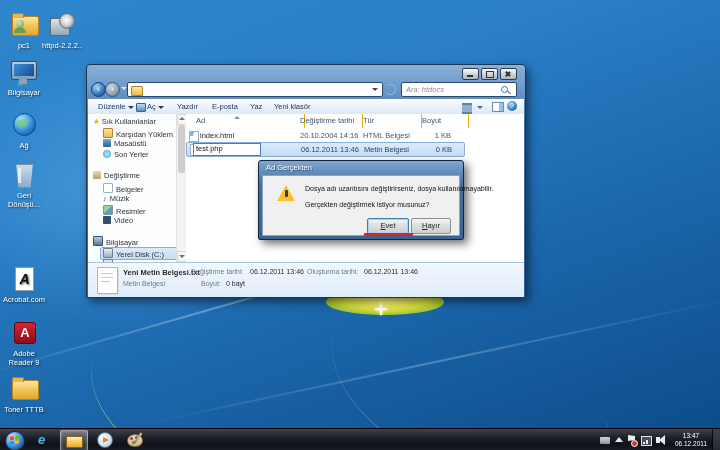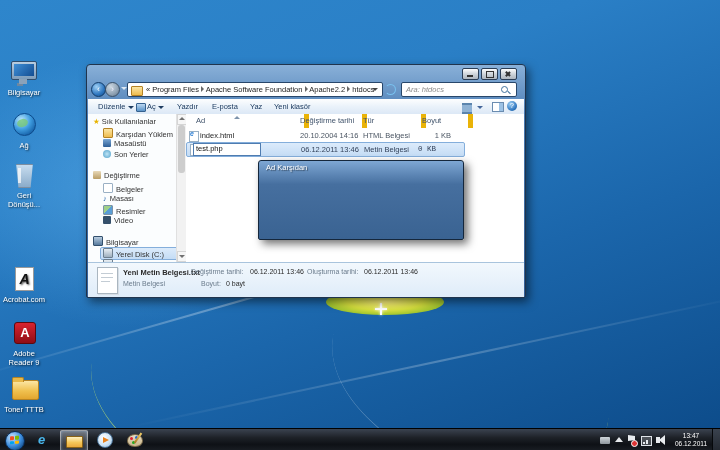--- a/index.html
+++ b/index.html
@@ -66,21 +66,21 @@
   .caret{width:0;height:0;border-top:3px solid #444;border-left:3px solid transparent;border-right:3px solid transparent;display:inline-block;}
   #toolbar{left:1px;top:34px;width:436px;height:15px;
     background:linear-gradient(#fdfefe,#eaf2fa 50%,#dce8f6);border-bottom:1px solid #b9cde2;}
   .tbi{font-size:7.5px;color:#1e3c60;line-height:15px;}
   #navpane{left:1px;top:49px;width:88px;height:148px;background:#fbfdfe;font-size:7.5px;color:#333;}
   .navhdr{position:absolute;left:5px;white-space:nowrap;}
   .navitem{position:absolute;left:15px;white-space:nowrap;}
   .nico{display:inline-block;width:8px;height:8px;vertical-align:-1px;margin-right:3px;border-radius:1px;}
   #listpane{left:99px;top:49px;width:338px;height:148px;background:#fff;}
   .colhdr{position:absolute;top:0;height:14px;font-size:7.5px;color:#40536b;line-height:14px;
-    border-right:5px solid #eab308;}
+    border-right:1px solid #eab308;}
   .cell{position:absolute;font-size:7.5px;color:#4a5562;line-height:13px;white-space:nowrap;}
   .rowsel{background:linear-gradient(#dcebfb,#c4dcf5);border:1px solid #84aedb;border-radius:2px;}
   .editbox{background:#fff;border:1px solid #4f7cb0;font-size:7.5px;color:#111;line-height:10px;padding:0 2px;}
   #details{left:1px;top:197px;width:436px;height:34px;border-top:1px solid #a9c4dd;
     background:linear-gradient(#f2f8fd,#dfecf9);}
   .dlab{font-size:7px;color:#6b7c8d;}
   .dval{font-size:7px;color:#2b2b2b;}
   .scroll{background:#f2f2f2;border-left:1px solid #e0e0e0;}
   .sbtn{position:absolute;left:0;width:9px;height:9px;background:#f6f6f6;border:1px solid #d5d5d5;}
   .tri-up{width:0;height:0;border-bottom:3px solid #707070;border-left:3px solid transparent;border-right:3px solid transparent;position:absolute;left:1px;top:2px;}
@@ -126,20 +126,33 @@
 
   <div class="abs wp-glow-left"></div>
   <div class="abs wp-streak" style="left:-40px;top:300px;width:560px;transform:rotate(-16deg);"></div>
   <div class="abs wp-streak" style="left:120px;top:360px;width:640px;transform:rotate(-12deg);opacity:.7;"></div>
   <div class="abs wp-arc" style="left:90px;top:260px;width:520px;height:260px;border-bottom:2px solid rgba(214,244,100,.75);transform:rotate(6deg);"></div>
   <div class="abs wp-arc" style="left:330px;top:250px;width:420px;height:240px;border-bottom:1px solid rgba(255,255,255,.35);transform:rotate(10deg);"></div>
   <div class="abs wp-blob"></div>
   <div class="abs sparkle" style="left:380px;top:303px;width:2px;height:12px;"></div>
   <div class="abs sparkle" style="left:375px;top:308px;width:12px;height:2px;"></div>
 
+  <div class="abs dicon" style="left:0px;top:10px;">
+    <div class="art">
+        <div class="fold"></div>
+        <div class="person"></div>
+      </div>
+    <div>pc1</div>
+  </div>
+  <div class="abs dicon" style="left:38px;top:10px;">
+    <div class="art">
+        <div class="msi"></div>
+      </div>
+    <div>httpd-2.2.2..</div>
+  </div>
   <div class="abs dicon" style="left:0px;top:57px;">
     <div class="art">
         <div class="moni"></div>
       </div>
     <div>Bilgisayar</div>
   </div>
   <div class="abs dicon" style="left:0px;top:160px;">
     <div class="art">
         <div class="bin"></div>
       </div>
@@ -184,30 +197,20 @@
           <i style="left:6px;top:2px;width:1.5px;height:6px;transform:rotate(-45deg);"></i>
         </div>
     </div>
 
     <div class="abs" style="left:4px;top:17px;width:13px;height:13px;border-radius:50%;background:radial-gradient(circle at 35% 30%,#9fd0f5,#2f77c0 60%,#124c8a);border:1px solid #123c6b;color:#fff;font-size:9px;line-height:12px;text-align:center;">‹</div>
     <div class="abs" style="left:18px;top:17px;width:13px;height:13px;border-radius:50%;background:radial-gradient(circle at 35% 30%,#cdd8e2,#8fa2b4 60%,#5d7288);border:1px solid #3c5168;color:#eef;font-size:9px;line-height:12px;text-align:center;">›</div>
     <span class="abs caret" style="left:34px;top:22px;border-top-color:#dce8f4;"></span>
 
     <div class="abs addr-input" style="left:40px;top:17px;width:254px;height:13px;">
       <div class="abs" style="left:3px;top:2.5px;width:10px;height:8px;border-radius:1px;background:linear-gradient(#fbe6a5,#eebc4e);border:1px solid #b58324;"></div>
-      <div class="abs" style="left:18px;top:0;line-height:13px;white-space:nowrap;">
-        <span class="crumb">«</span>
-        <span class="crumb">Program Files</span>
-        <span class="sep-tri"></span>
-        <span class="crumb">Apache Software Foundation</span>
-        <span class="sep-tri"></span>
-        <span class="crumb">Apache2.2</span>
-        <span class="sep-tri"></span>
-        <span class="crumb">htdocs</span>
-      </div>
       <span class="abs caret" style="right:4px;top:5px;"></span>
     </div>
     <div class="abs" style="left:298px;top:19px;width:9px;height:9px;border:1.5px solid #79c2f0;border-left-color:transparent;border-radius:50%;"></div>
 
     <div id="toolbar" class="abs">
       <span class="abs tbi" style="left:10px;"><span>Düzenle</span> <span class="caret" style="border-top-color:#1e3c60;"></span></span>
       <span class="abs" style="left:48px;top:4px;width:8px;height:7px;background:linear-gradient(#bcd8f2,#5a93c8);border:1px solid #35618f;border-radius:1px;"></span>
       <span class="abs tbi" style="left:59px;"><span>Aç</span> <span class="caret" style="border-top-color:#1e3c60;"></span></span>
       <span class="abs tbi" style="left:89px;"><span>Yazdır</span></span>
       <span class="abs tbi" style="left:124px;"><span>E-posta</span></span>
@@ -226,21 +229,21 @@
     </div>
 
     <div id="navpane" class="abs">
       <div class="navhdr" style="top:3px;text-align:center;"><span style="color:#e8b400;">★</span> <span>Sık Kullanılanlar</span></div>
       <div class="navitem" style="top:14px;"><span class="nico" style="background:linear-gradient(#fbe6a5,#eebc4e);border:1px solid #b58324;"></span><span>Karşıdan Yüklem</span></div>
       <div class="navitem" style="top:25px;"><span class="nico" style="background:linear-gradient(#7aa7d4,#2d5e96);"></span><span>Masaüstü</span></div>
       <div class="navitem" style="top:36px;"><span class="nico" style="background:radial-gradient(circle,#bfe4f5,#4f9fc9);border-radius:50%;"></span><span>Son Yerler</span></div>
 
       <div class="navhdr" style="top:57px;"><span class="nico" style="background:linear-gradient(#e8d9b8,#b99d64);"></span><span>Değiştirme</span></div>
       <div class="navitem" style="top:69px;"><span class="nico" style="background:#fff;border:1px solid #9ab0c4;"></span><span>Belgeler</span></div>
-      <div class="navitem" style="top:80px;"><span style="color:#3b76b5;margin-right:3px;">♪</span><span>Masası</span></div>
+      <div class="navitem" style="top:80px;"><span style="color:#3b76b5;margin-right:3px;">♪</span><span>Müzik</span></div>
       <div class="navitem" style="top:91px;"><span class="nico" style="background:linear-gradient(135deg,#9fd08a 50%,#5a9ed6 50%);border:1px solid #7b93a8;"></span><span>Resimler</span></div>
       <div class="navitem" style="top:102px;"><span class="nico" style="background:#35506b;color:#fff;font-size:5px;text-align:center;line-height:8px;"></span><span>Video</span></div>
 
       <div class="navhdr" style="top:122px;"><span class="nico" style="background:linear-gradient(#b9cde0,#56799c);border:1px solid #33506d;"></span><span>Bilgisayar</span></div>
       <div class="navitem rowsel" style="top:133px;left:12px;width:72px;padding:0 2px;"><span class="nico" style="background:linear-gradient(#e8eef3,#9fb0bf);border:1px solid #6d7f8f;"></span><span>Yerel Disk (C:)</span></div>
       <div class="navitem" style="top:145px;"><span class="nico" style="background:linear-gradient(#e8eef3,#9fb0bf);border:1px solid #6d7f8f;"></span><span>Yerel Disk (D:)</span></div>
     </div>
 
     <div class="abs scroll" style="left:89px;top:49px;width:10px;height:148px;">
       <div class="sbtn" style="top:0;">
@@ -265,21 +268,21 @@
         <span class="cell" style="left:114px;">20.10.2004 14:16</span>
         <span class="cell" style="left:177px;">HTML Belgesi</span>
         <span class="cell" style="left:231px;width:34px;text-align:right;">1 KB</span>
       </div>
 
       <div class="abs rowsel" style="left:0;top:28px;width:277px;height:13px;">
         <span class="abs" style="left:3px;top:1px;width:8px;height:10px;background:#fff;border:1px solid #9ab0c4;"></span>
         <span class="abs editbox" style="left:6px;top:0px;width:62px;height:11px;"><span>test.php</span></span>
         <span class="cell" style="left:114px;color:#33425a;">06.12.2011 13:46</span>
         <span class="cell" style="left:177px;color:#33425a;">Metin Belgesi</span>
-        <span class="cell" style="left:231px;width:34px;text-align:left;color:#33425a;font-family:Liberation Mono, monospace;">0 KB</span>
+        <span class="cell" style="left:231px;width:34px;text-align:right;color:#33425a;">0 KB</span>
       </div>
     </div>
 
     <div id="details" class="abs">
       <div class="abs" style="left:9px;top:4px;width:19px;height:25px;background:#fff;border:1px solid #aab6c0;box-shadow:1px 1px 0 #d7dee5;">
         <i style="position:absolute;left:3px;top:5px;width:12px;height:1px;background:#c3ccd4;"></i>
         <i style="position:absolute;left:3px;top:9px;width:12px;height:1px;background:#c3ccd4;"></i>
         <i style="position:absolute;left:3px;top:13px;width:9px;height:1px;background:#c3ccd4;"></i>
       </div>
       <span class="abs dval" style="left:35px;top:5px;font-weight:bold;font-size:7.5px;">Yeni Metin Belgesi.txt</span>
@@ -287,21 +290,29 @@
       <span class="abs dlab" style="left:103px;top:5px;">Değiştirme tarihi:</span>
       <span class="abs dval" style="left:162px;top:5px;">06.12.2011 13:46</span>
       <span class="abs dlab" style="left:113px;top:17px;">Boyut:</span>
       <span class="abs dval" style="left:138px;top:17px;">0 bayt</span>
       <span class="abs dlab" style="left:219px;top:5px;">Oluşturma tarihi:</span>
       <span class="abs dval" style="left:276px;top:5px;">06.12.2011 13:46</span>
     </div>
   </div>
 
   <div id="dlg" class="abs">
-    <span class="abs" style="left:7px;top:2px;color:#fff;font-size:7.5px;text-shadow:1px 1px 1px rgba(0,0,0,.5);">Ad Karşıdan</span>
+    <span class="abs" style="left:7px;top:2px;color:#fff;font-size:7.5px;text-shadow:1px 1px 1px rgba(0,0,0,.5);">Ad Gerçekten</span>
+    <div class="abs" style="left:3px;top:14px;right:3px;bottom:3px;background:#f0f0f0;border:1px solid #88a5c4;border-radius:0 0 1px 1px;">
+      <div class="abs warn" style="left:14px;top:9px;"></div>
+      <span class="abs" style="left:42px;top:9px;font-size:7px;color:#111;white-space:nowrap;">Dosya adı uzantısını değiştirirseniz, dosya kullanılamayabilir.</span>
+      <span class="abs" style="left:42px;top:25px;font-size:7px;color:#111;white-space:nowrap;">Gerçekten değiştirmek istiyor musunuz?</span>
+      <div class="dbtn focus" style="left:104px;top:42px;width:40px;"><span class="u">E</span><span>vet</span></div>
+      <div class="dbtn" style="left:148px;top:42px;width:38px;"><span class="u">H</span><span>ayır</span></div>
+      <div class="abs redline" style="left:101px;top:57px;width:49px;"></div>
+    </div>
   </div>
 
   <div id="taskbar" class="abs">
     <div class="orb">
       <div class="orbflag">
         <i style="left:0;top:0;background:#f25022;"></i>
           <i style="left:5px;top:0;background:#7fba00;"></i>
         <i style="left:0;top:4.5px;background:#00a4ef;"></i>
           <i style="left:5px;top:4.5px;background:#ffb900;"></i>
       </div>

